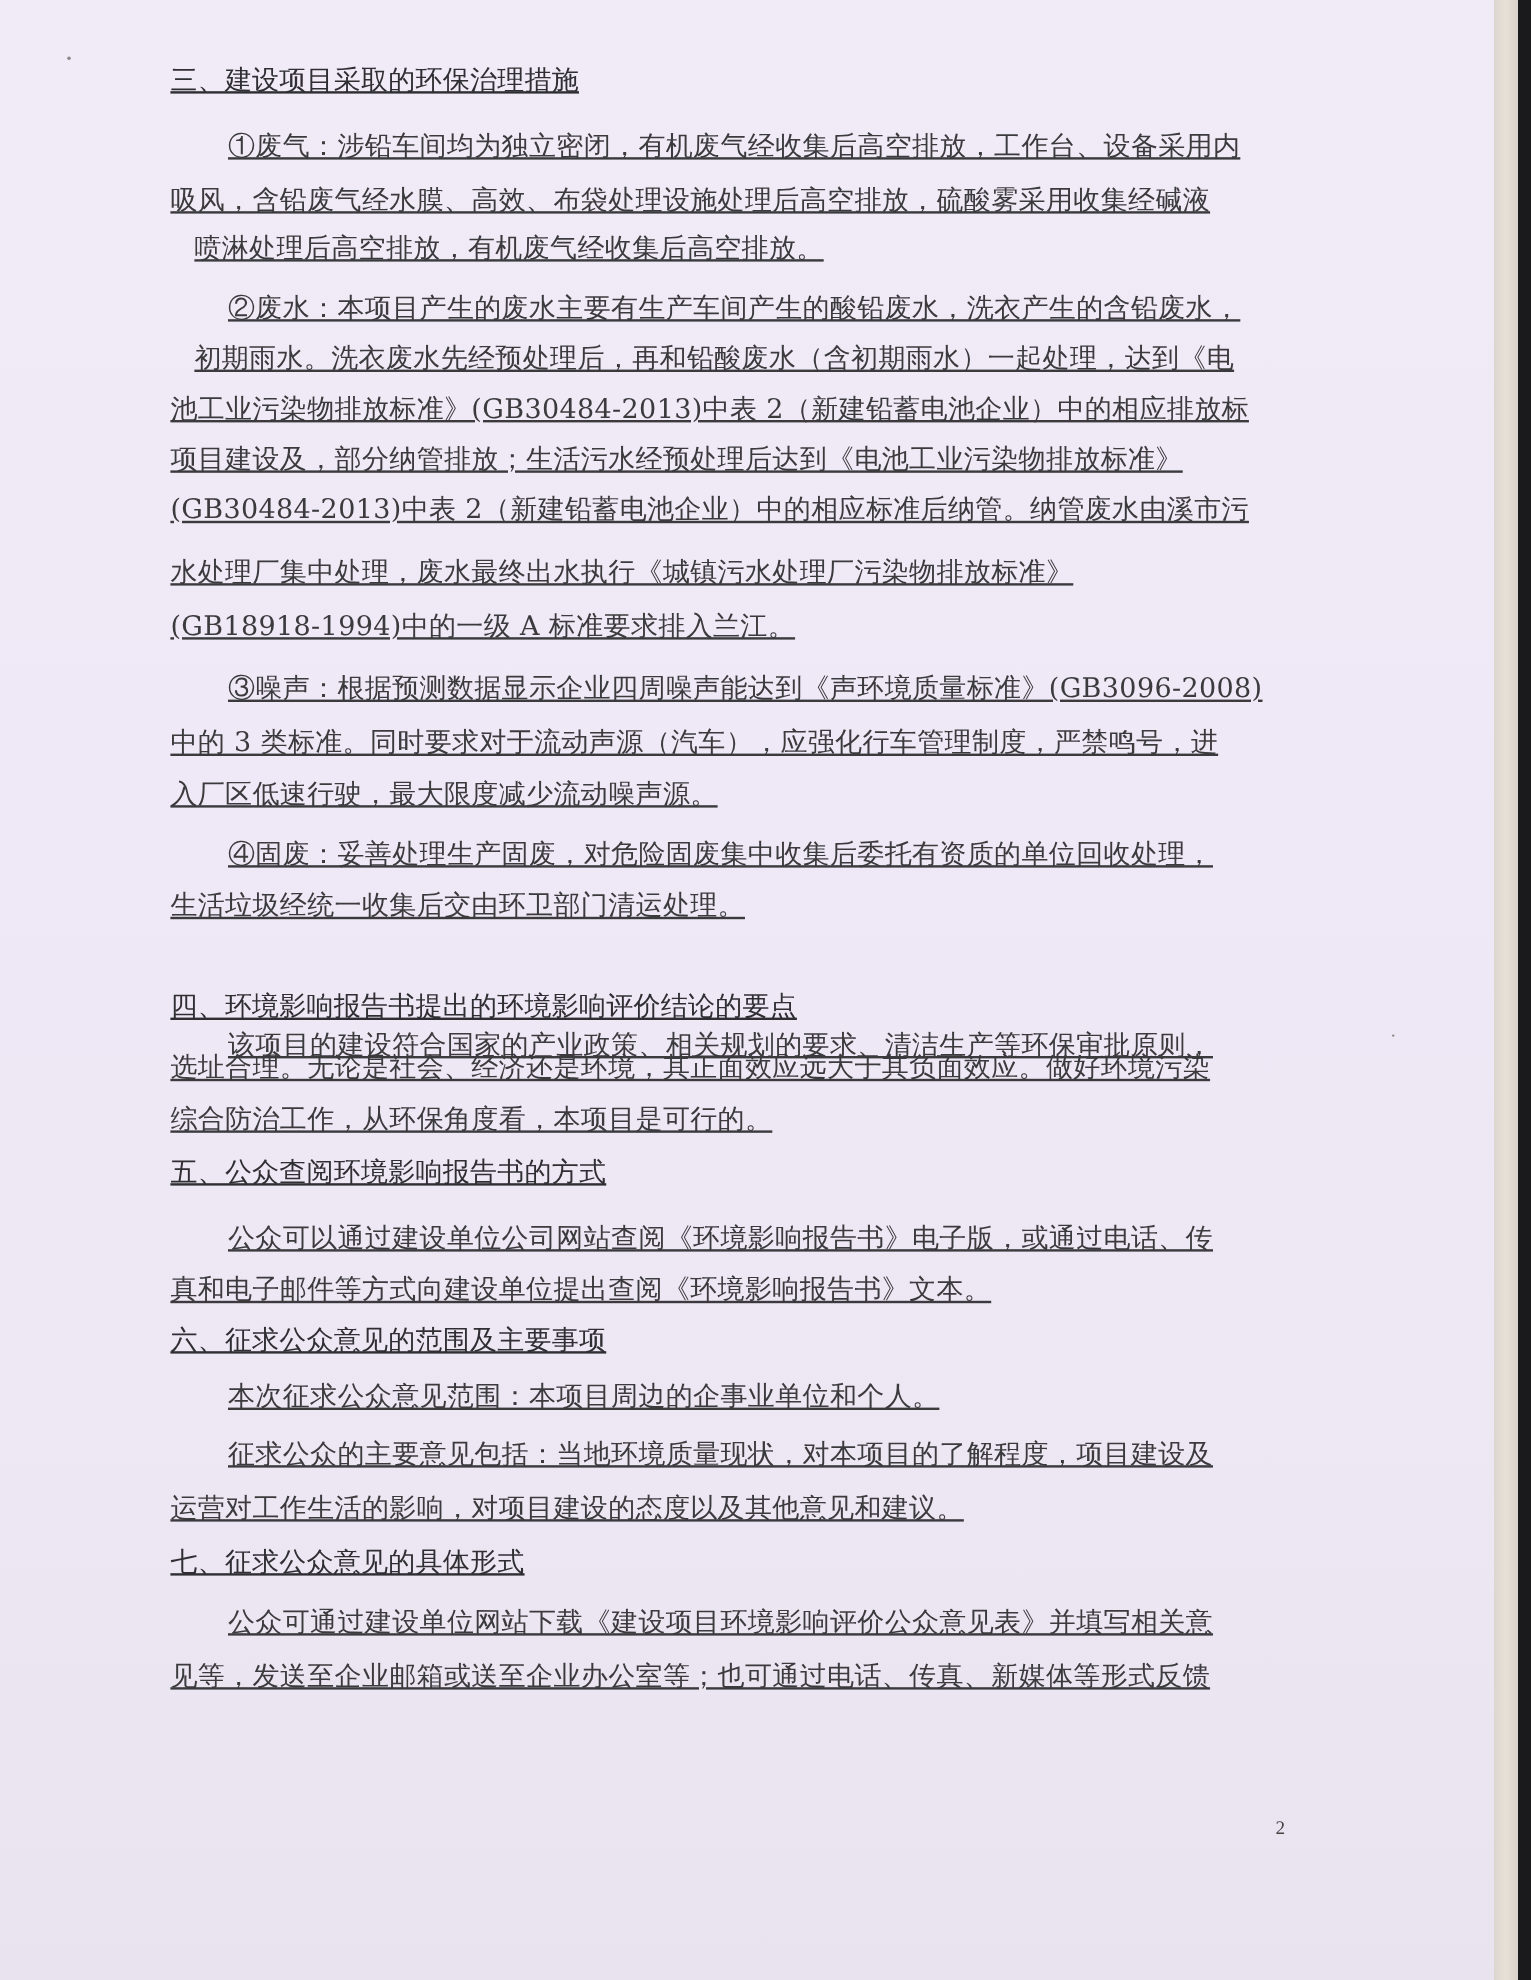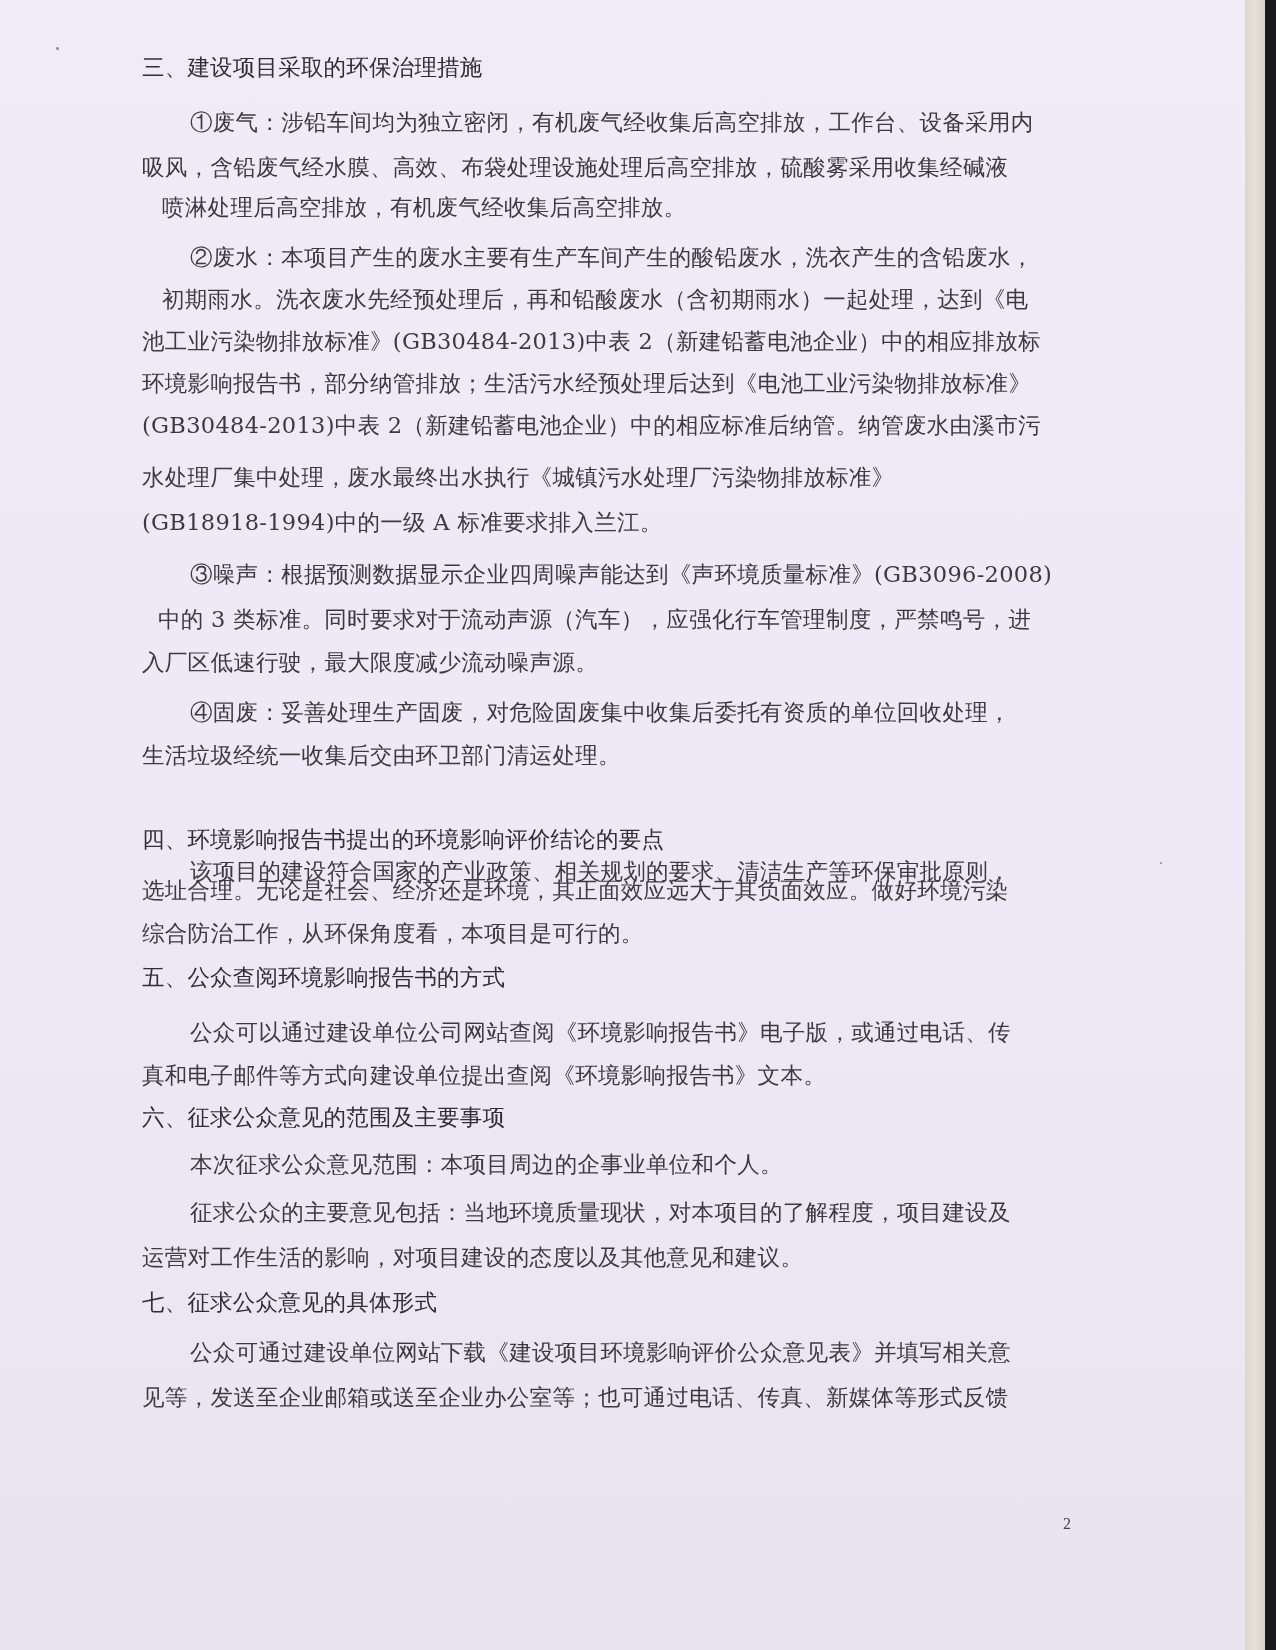--- a/index.html
+++ b/index.html
@@ -46,20 +46,21 @@
       color: #3a3a3c;
     }
     .line {
       position: absolute;
       left: 0;
       white-space: nowrap;
       font-size: 22.5px;
       letter-spacing: 0.3px;
       line-height: 30px;
       color: #3b3b3e;
+      text-decoration: underline;
     }
     .heading {
       font-size: 22.5px;
       letter-spacing: 0.2px;
       color: #2f2f33;
     }
     .indent { left: 48px; }
     .page-number {
       position: absolute;
       left: 1063px;
@@ -88,26 +89,26 @@
 
 <div class="content">
 
   <div class="line heading" style="top:0px;">三、建设项目采取的环保治理措施</div>
   <div class="line indent" style="top:55px;">①废气：涉铅车间均为独立密闭，有机废气经收集后高空排放，工作台、设备采用内</div>
   <div class="line" style="top:100px;">吸风，含铅废气经水膜、高效、布袋处理设施处理后高空排放，硫酸雾采用收集经碱液</div>
   <div class="line" style="top:140px;padding-left:20px;">喷淋处理后高空排放，有机废气经收集后高空排放。</div>
   <div class="line indent" style="top:190px;">②废水：本项目产生的废水主要有生产车间产生的酸铅废水，洗衣产生的含铅废水，</div>
   <div class="line" style="top:232px;margin-left:20px;">初期雨水。洗衣废水先经预处理后，再和铅酸废水（含初期雨水）一起处理，达到《电</div>
   <div class="line" style="top:274px;">池工业污染物排放标准》(GB30484-2013)中表 2（新建铅蓄电池企业）中的相应排放标</div>
-  <div class="line" style="top:316px;">环境影响报告书，部分纳管排放；生活污水经预处理后达到《电池工业污染物排放标准》</div>
+  <div class="line" style="top:316px;">项目建设及，部分纳管排放；生活污水经预处理后达到《电池工业污染物排放标准》</div>
   <div class="line" style="top:358px;">(GB30484-2013)中表 2（新建铅蓄电池企业）中的相应标准后纳管。纳管废水由溪市污</div>
   <div class="line" style="top:410px;">水处理厂集中处理，废水最终出水执行《城镇污水处理厂污染物排放标准》</div>
   <div class="line" style="top:455px;">(GB18918-1994)中的一级 A 标准要求排入兰江。</div>
   <div class="line indent" style="top:507px;">③噪声：根据预测数据显示企业四周噪声能达到《声环境质量标准》(GB3096-2008)</div>
-  <div class="line" style="top:552px;margin-left:16px;">中的 3 类标准。同时要求对于流动声源（汽车），应强化行车管理制度，严禁鸣号，进</div>
+  <div class="line" style="top:552px;">中的 3 类标准。同时要求对于流动声源（汽车），应强化行车管理制度，严禁鸣号，进</div>
   <div class="line" style="top:595px;">入厂区低速行驶，最大限度减少流动噪声源。</div>
   <div class="line indent" style="top:645px;">④固废：妥善处理生产固废，对危险固废集中收集后委托有资质的单位回收处理，</div>
   <div class="line" style="top:688px;">生活垃圾经统一收集后交由环卫部门清运处理。</div>
 
   <div class="line heading" style="top:772px;">四、环境影响报告书提出的环境影响评价结论的要点</div>
   <div class="line indent" style="top:780px;margin-top:24px;">该项目的建设符合国家的产业政策、相关规划的要求、清洁生产等环保审批原则，</div>
   <div class="line" style="top:823px;">选址合理。无论是社会、经济还是环境，其正面效应远大于其负面效应。做好环境污染</div>
   <div class="line" style="top:866px;">综合防治工作，从环保角度看，本项目是可行的。</div>
 
   <div class="line heading" style="top:910px;">五、公众查阅环境影响报告书的方式</div>

